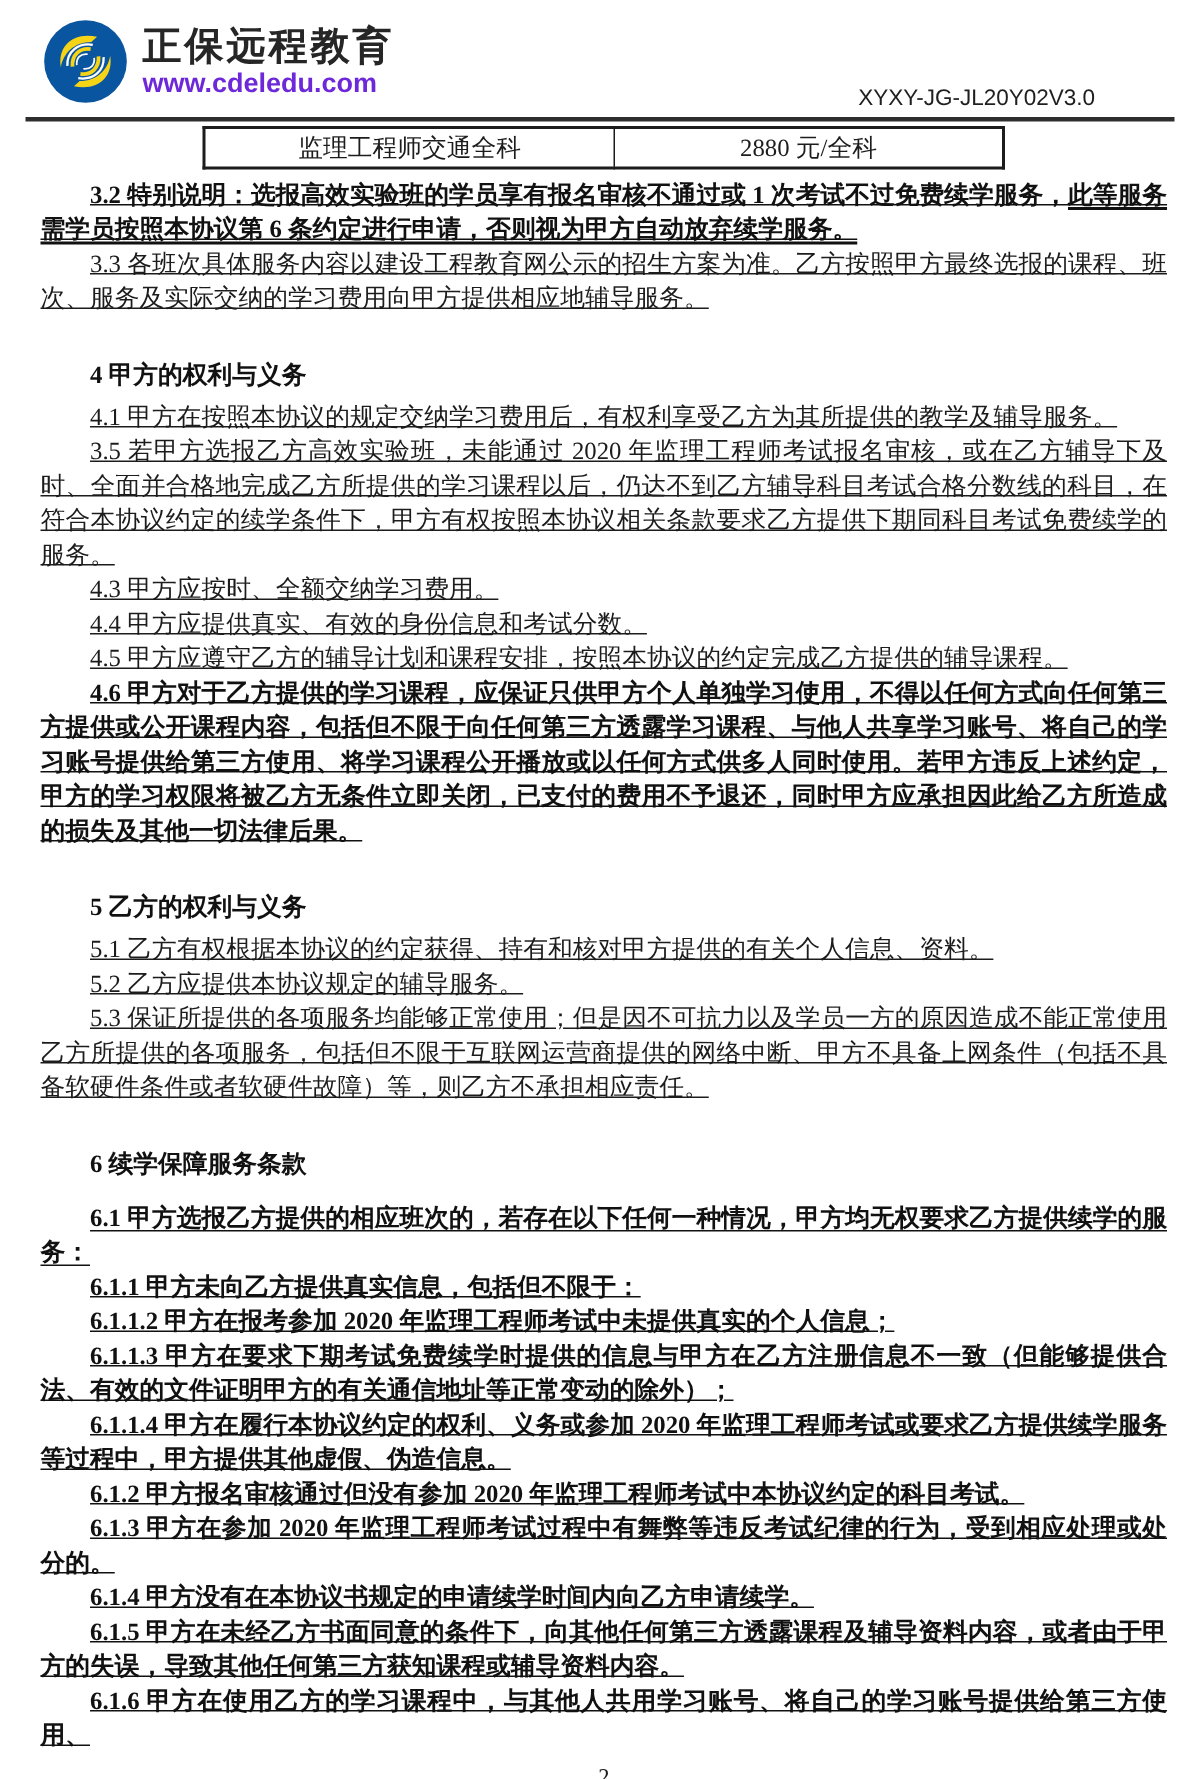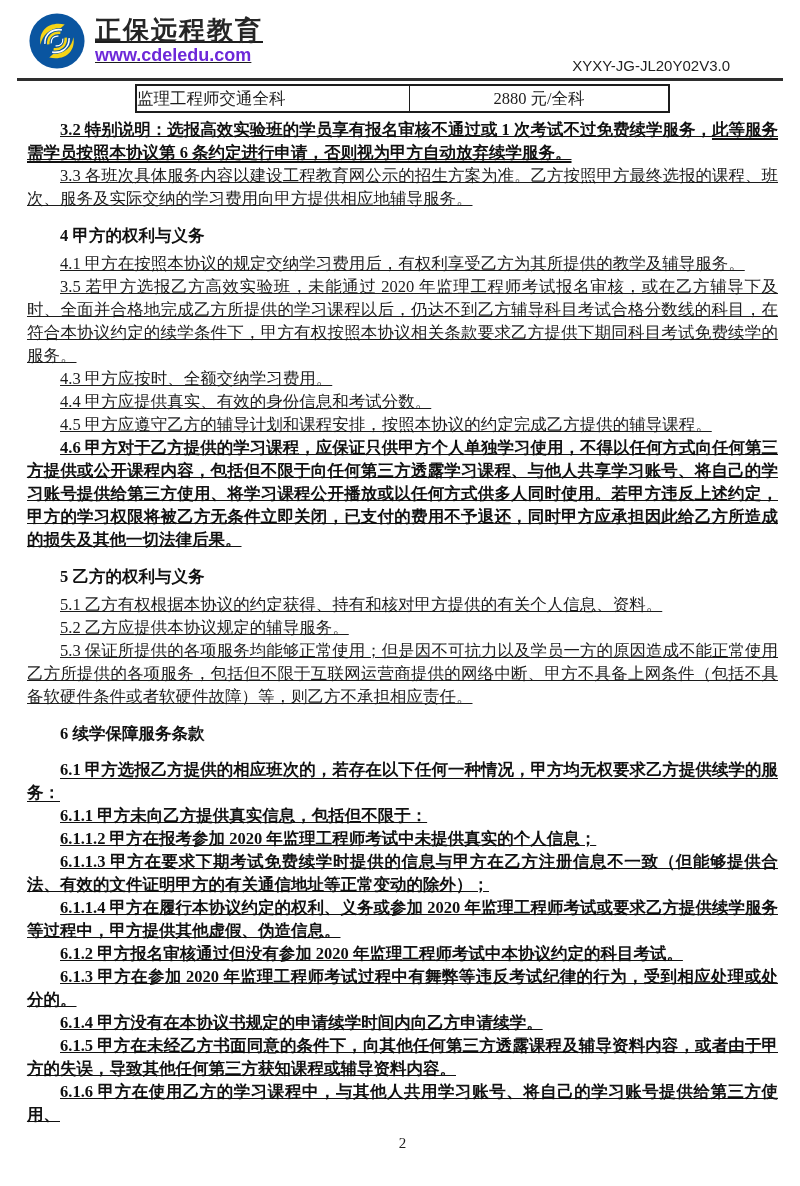--- a/index.html
+++ b/index.html
@@ -7,21 +7,21 @@
     width: 800px; height: 1186px;
     background: #ffffff;
     color: #1c1c1c;
     font-family: "Liberation Serif", "DejaVu Serif", serif;
     overflow: hidden;
     position: relative;
   }
 
   
   .header { position: relative; height: 81px; }
-  .logo { position: absolute; left: 28px; top: 12px; display: flex; gap: 9px; text-decoration: underline; }
+  .logo { position: absolute; left: 28px; top: 12px; display: flex; gap: 9px; }
   .logo svg { width: 58px; height: 58px; display: block; }
   .brand-text { display: flex; flex-direction: column; justify-content: center; }
   .brand-name {
     font-family: "Liberation Sans", "DejaVu Sans", sans-serif;
     font-weight: bold; font-size: 26px; color: #262626;
     letter-spacing: 2px; line-height: 1.12;
   }
   .brand-site {
     font-family: "Liberation Sans", "DejaVu Sans", sans-serif;
     font-weight: bold; font-size: 18px; color: #6d28d9; line-height: 1.2;
@@ -39,31 +39,31 @@
   
   .content { padding: 3px 22px 0 27px; }
 
   table.price {
     border-collapse: collapse;
     margin: 0 0 5px 108px;
     font-size: 16.5px;
     border: 2px solid #1c1c1c;
   }
   table.price td { border: 1px solid #1c1c1c; height: 25px; padding: 0; }
-  td.col-course { width: 272px; padding-left: 6px; text-align: left; }
+  td.col-course { width: 272px; padding-left: 6px; text-align: center; }
   td.col-price  { width: 258px; text-align: center; }
 
   p.para {
     margin: 0; font-size: 16.5px; line-height: 23px;
     text-align: justify; text-indent: 2em; color: #1c1c1c; text-decoration: underline;
   }
   p.bold { font-weight: bold; color: #111; }
   .u { text-decoration: underline; text-underline-offset: 3px; text-decoration-thickness: 1.5px; }
   p.heading {
-    margin: 14px 0 5px 0; font-size: 16.5px; line-height: 23px;
+    margin: 28px 0 5px 0; font-size: 16.5px; line-height: 23px;
     font-weight: bold; text-indent: 2em; color: #111;
   }
   p.gap-top { margin-top: 13px; }
 
   
   .page-num {
     margin-top: 9px; text-align: center;
     font-size: 15px; color: #1c1c1c;
   }
 </style>

